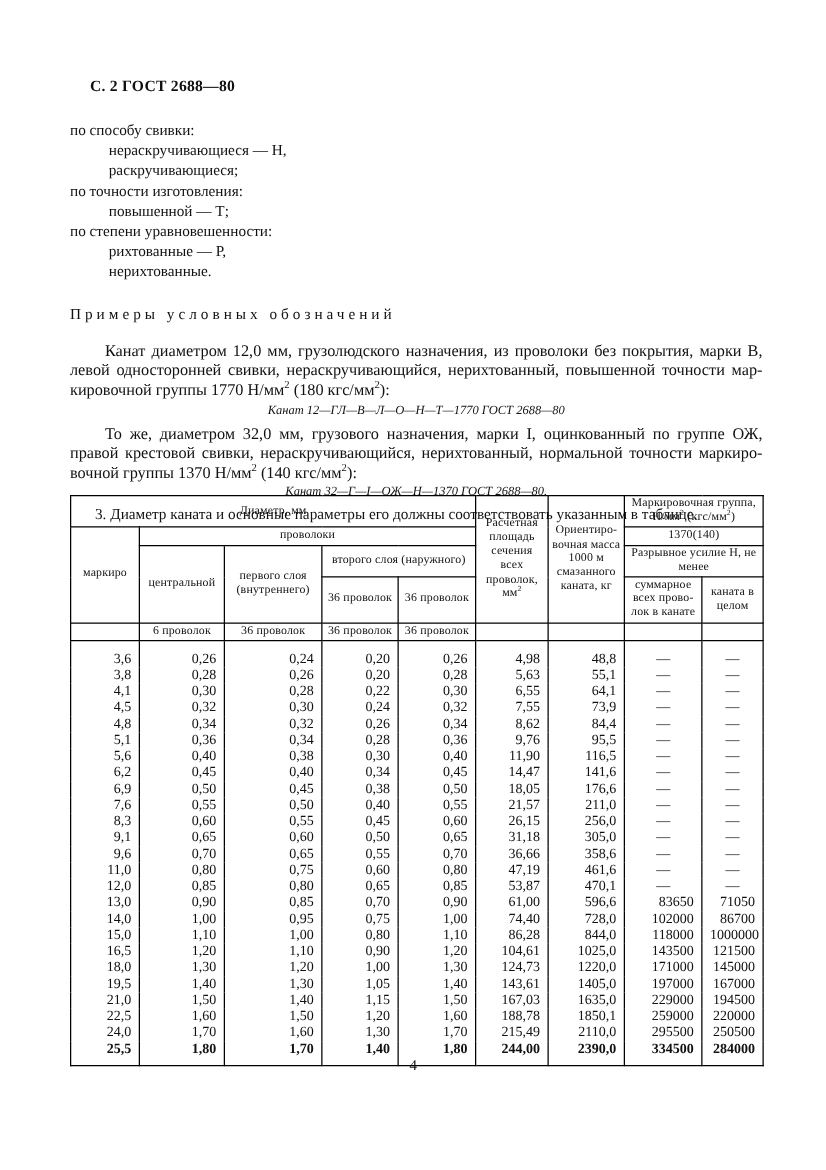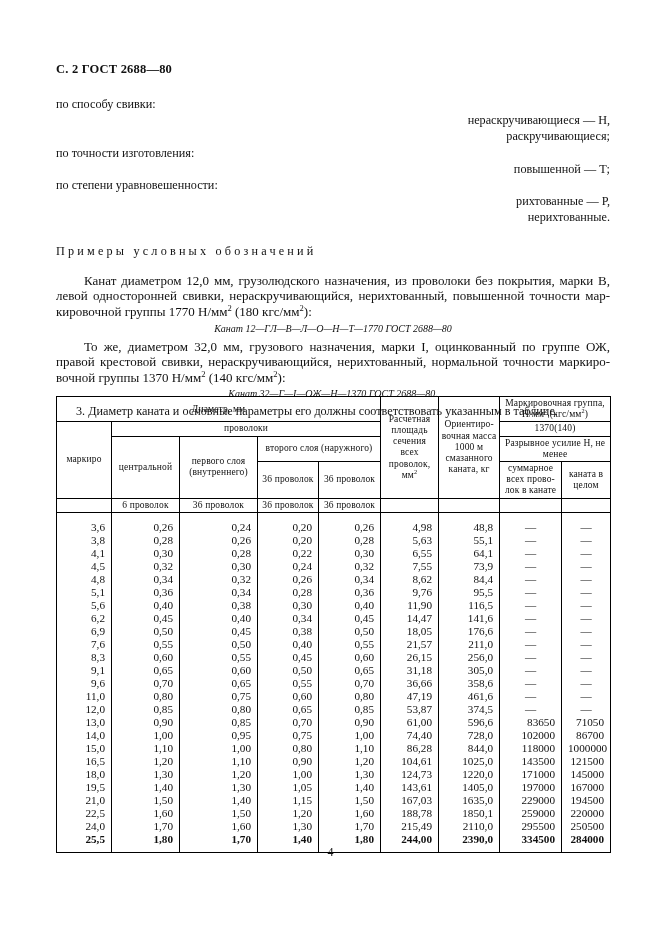--- a/index.html
+++ b/index.html
@@ -19,39 +19,39 @@
     position: relative;
     width: 661px;
     height: 936px;
     box-sizing: border-box;
     padding: 0;
   }
 
   
   .running-head {
     position: absolute;
-    left: 56px;
+    left: 72px;
     top: 62px;
     font-size: 12.5px;
     font-weight: bold;
     letter-spacing: 0.2px;
     white-space: nowrap;
   }
 
   
   .body-block {
     position: absolute;
     left: 56px;
     top: 96px;
     width: 554px;
     font-size: 12.2px;
     line-height: 16.2px;
   }
   .ln { white-space: nowrap; }
-  .ind1 { padding-left: 31px; text-align: right; }
+  .ind1 { padding-left: 31px; }
 
   .centered-caption {
     font-size: 12.2px;
     letter-spacing: 3.2px;
     margin-top: 17px;
     margin-bottom: 14px;
   }
 
   .para {
     text-align: justify;
@@ -365,21 +365,21 @@
             <td class="dash">—</td>
             <td class="dash">—</td>
           </tr>
           <tr class="data">
             <td class="num">12,0</td>
             <td class="num">0,85</td>
             <td class="num">0,80</td>
             <td class="num">0,65</td>
             <td class="num">0,85</td>
             <td class="num">53,87</td>
-            <td class="num">374,5</td>
+            <td class="num">470,1</td>
             <td class="dash">—</td>
             <td class="dash">—</td>
           </tr>
           <tr class="data">
             <td class="num">13,0</td>
             <td class="num">0,90</td>
             <td class="num">0,85</td>
             <td class="num">0,70</td>
             <td class="num">0,90</td>
             <td class="num">61,00</td>

